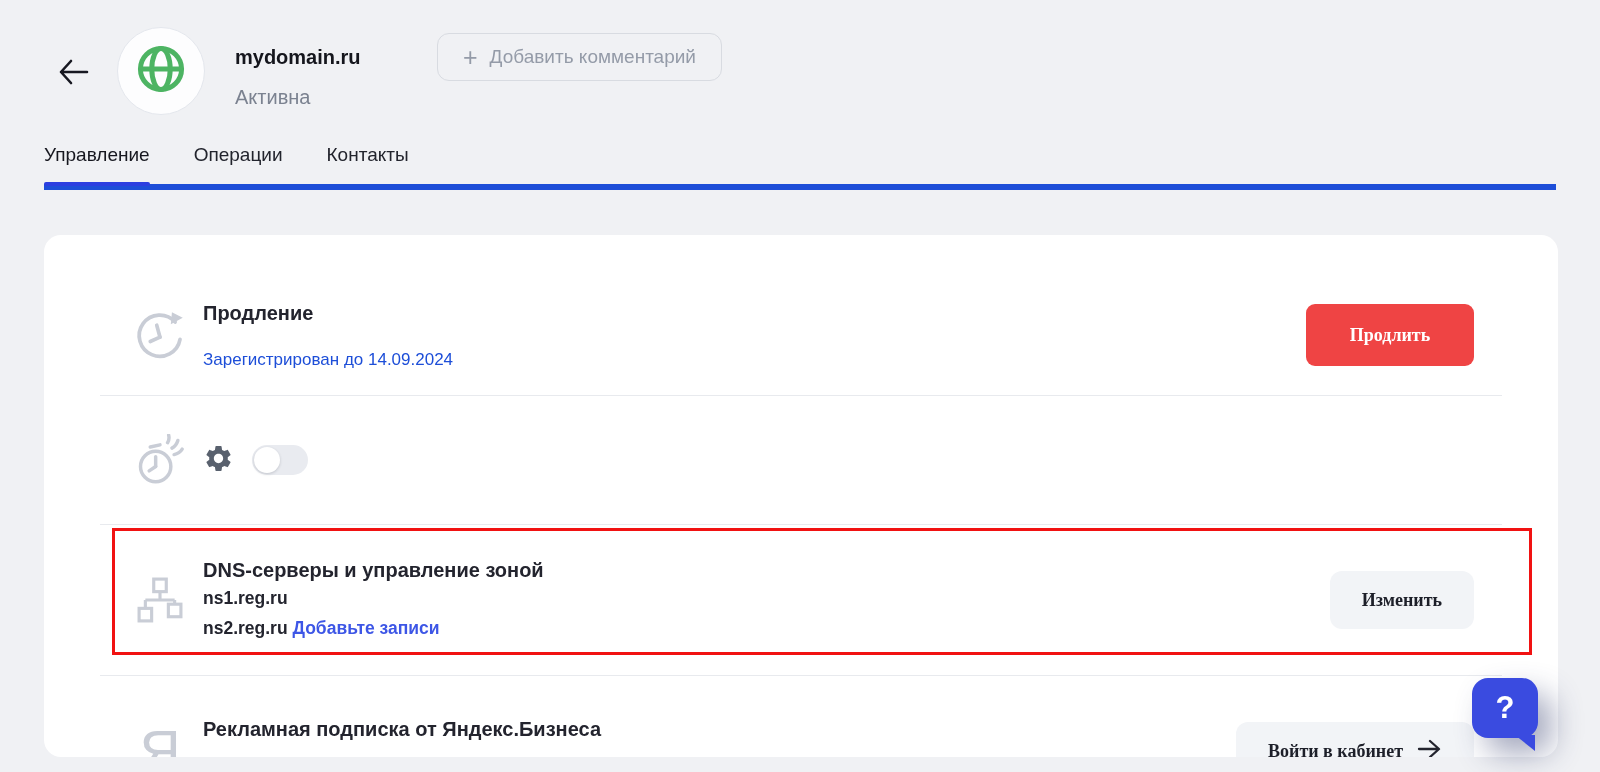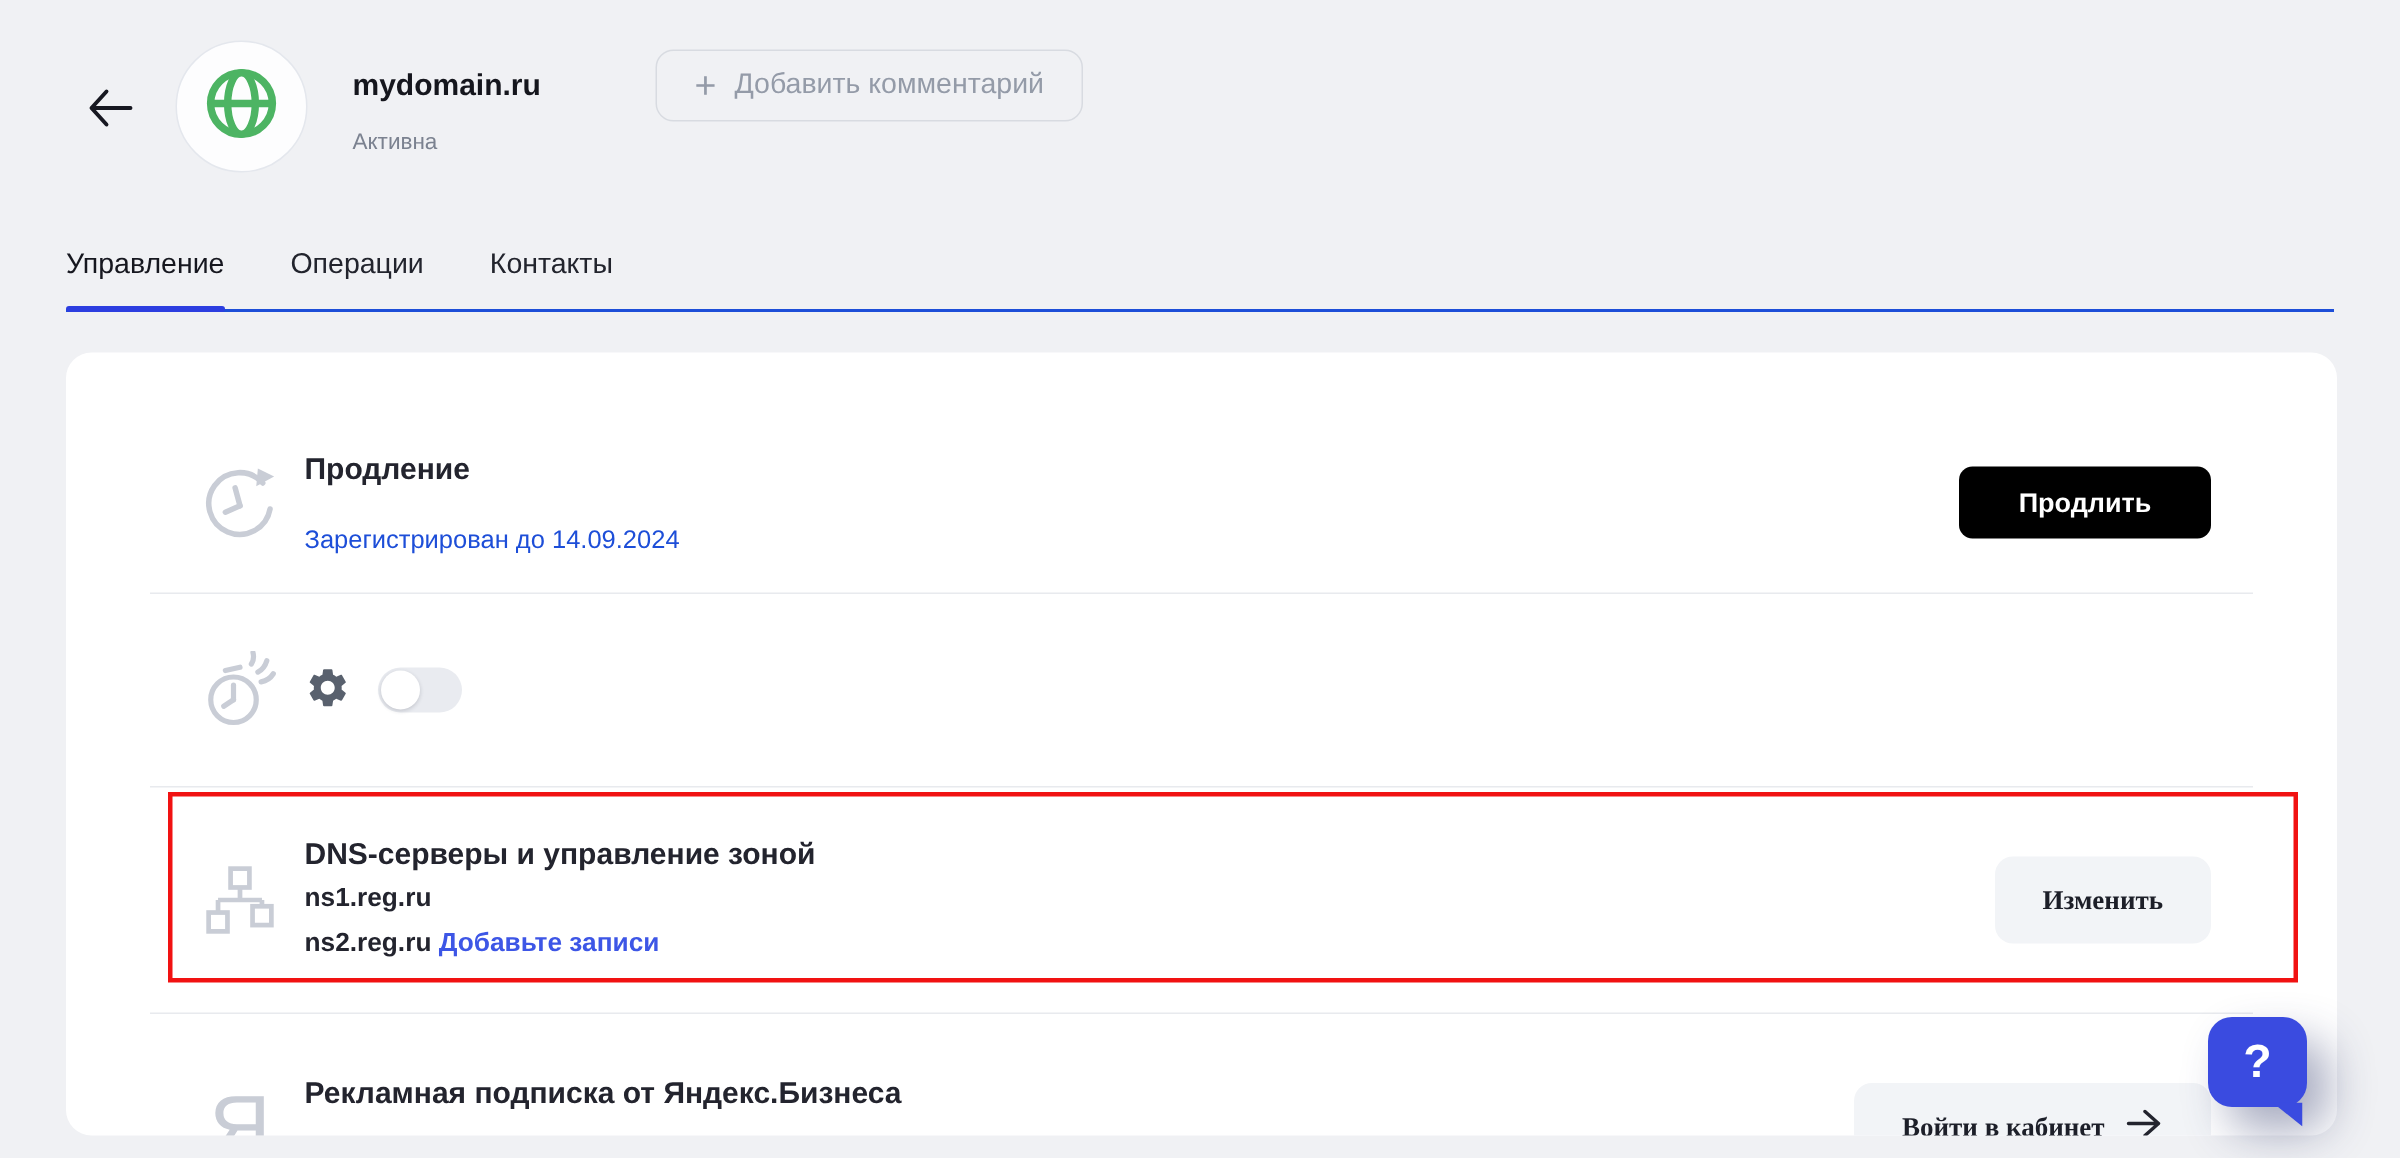--- a/index.html
+++ b/index.html
@@ -19,37 +19,37 @@
     display:flex; align-items:center; justify-content:center;
   }
   .avatar {
     position:absolute; left:117px; top:27px;
     width:88px; height:88px; border-radius:50%;
     background:#fdfdfe; border:1px solid #e4e7ed;
     display:flex; align-items:center; justify-content:center;
   }
   .title-block { position:absolute; left:235px; top:41px; }
   .domain-title { font-size:20px; font-weight:700; color:#15161d; line-height:32px; }
-  .domain-status { margin-top:13px; font-size:15px; color:#7b8290; }
+  .domain-status { margin-top:13px; font-size:20px; color:#7b8290; }
 
   .comment-btn {
     position:absolute; left:437px; top:33px; height:48px;
     padding:0 25px; border-radius:12px;
     border:1px solid #d8dbe1; background:transparent;
     display:flex; align-items:center; gap:12px;
     font-size:19px; color:#949ba8; cursor:pointer;
     font-family:inherit;
   }
   .comment-btn .plus { font-size:25px; font-weight:400; line-height:1; color:#949ba8; }
 
   
   .tabs {
-    position:absolute; left:44px; top:166px; width:1512px;
+    position:absolute; left:44px; top:144px; width:1512px;
     display:flex; gap:44px;
-    border-bottom:2px solid #1d4ed8;
+    border-bottom:6px solid #1d4ed8;
   }
   .tab {
     font-size:19px; color:#22242d; padding-bottom:18px;
     position:relative; cursor:pointer; background:none; border:none; font-family:inherit;
   }
   .tab.active { font-weight:500; color:#16171f; }
   .tab.active::after {
     content:""; position:absolute; left:0; right:0; bottom:-2px;
     height:4px; background:#2c3ee0; border-radius:3px;
   }
@@ -75,24 +75,24 @@
     display:flex; align-items:center; justify-content:center;
   }
   .row-body { flex:1; min-width:0; }
   .row-title { font-size:20px; font-weight:700; color:#23242e; line-height:26px; }
   .row-sub { margin-top:23px; font-size:17px; color:#1d4ed8; line-height:22px; }
   .ns-line { font-size:17.5px; color:#23242e; line-height:30px;font-weight:bold; }
   .ns-link { color:#3d56e6; cursor:pointer; text-decoration:none; }
   .row-actions { flex-shrink:0; display:flex; align-items:center; gap:18px; }
 
   .btn-primary {
-    min-width:168px; height:48px; padding:0 34px;
-    background:#000000; color:#ffffff;
+    min-width:168px; height:62px; padding:0 34px;
+    background:#ef4444; color:#ffffff;
     border:none; border-radius:9px; cursor:pointer;
-    font-size:18px; font-weight:600; font-family:Liberation Sans, sans-serif;
+    font-size:18px; font-weight:600; font-family:Liberation Serif, serif;
   }
   .btn-secondary {
     height:58px; padding:0 32px;
     background:#f2f4f7; color:#1d1f29;
     border:none; border-radius:12px; cursor:pointer;
     font-size:18px; font-weight:600; font-family:Liberation Serif, serif;
     display:flex; align-items:center; gap:14px;
   }
 
   .gear-btn { border:none; background:transparent; cursor:pointer; display:flex; }

